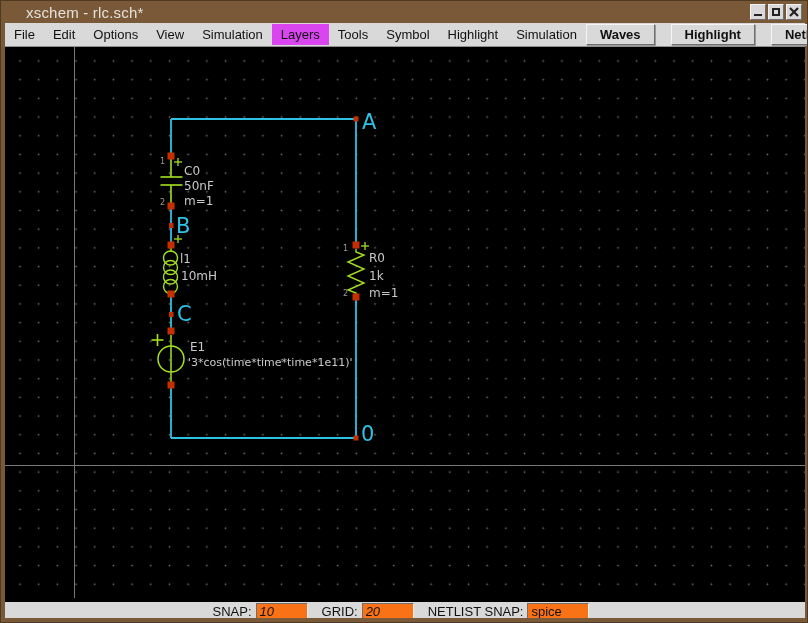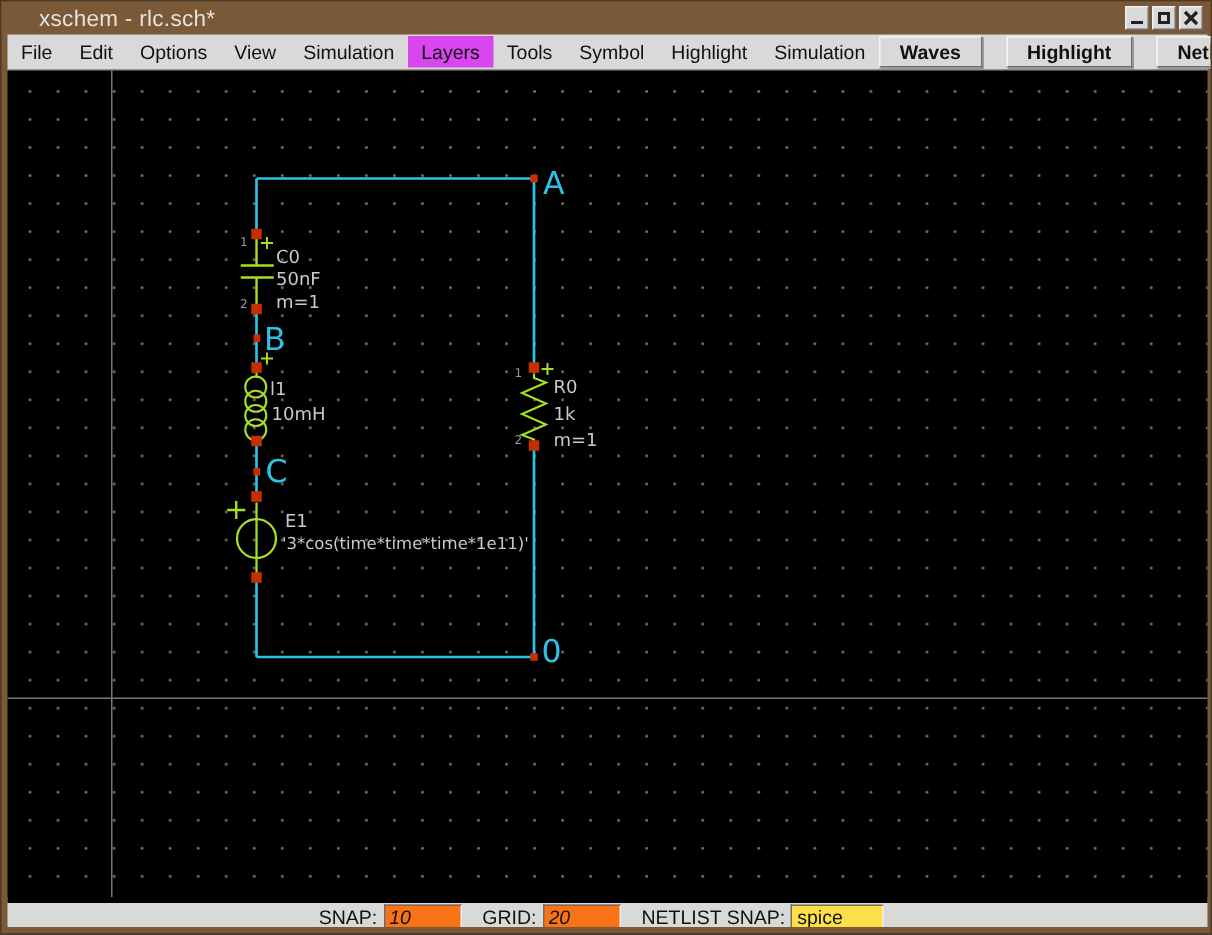--- a/index.html
+++ b/index.html
@@ -69,21 +69,21 @@
     background:#d9d9d9; border-top:4px solid #000000;
     display:flex; align-items:center; font-size:13px; color:#111;
     padding-left:6px; white-space:nowrap;justify-content:center;
   }
   .statusbar label { margin-right:4px; }
   .status-field {
     height:17px; border:1px solid; border-color:#6e6e6e #f0f0f0 #f0f0f0 #6e6e6e;
     font-size:13px; font-family:inherit; color:#111; padding:0 3px; margin-right:14px;
   }
   .field-green { background:#f97316; width:52px;font-style:italic; }
-  .field-gray  { background:#fde047; width:62px; }
+  .field-gray  { background:#f97316; width:62px; }
   .status-info { margin-left:4px; color:#111; }
 
   .frame-bottom { position:absolute; left:0; bottom:0; width:100%; height:4px; background:#7a5939; }
 </style>
 </head>
 <body>
 
 <div class="window">
 
   <div class="titlebar">

